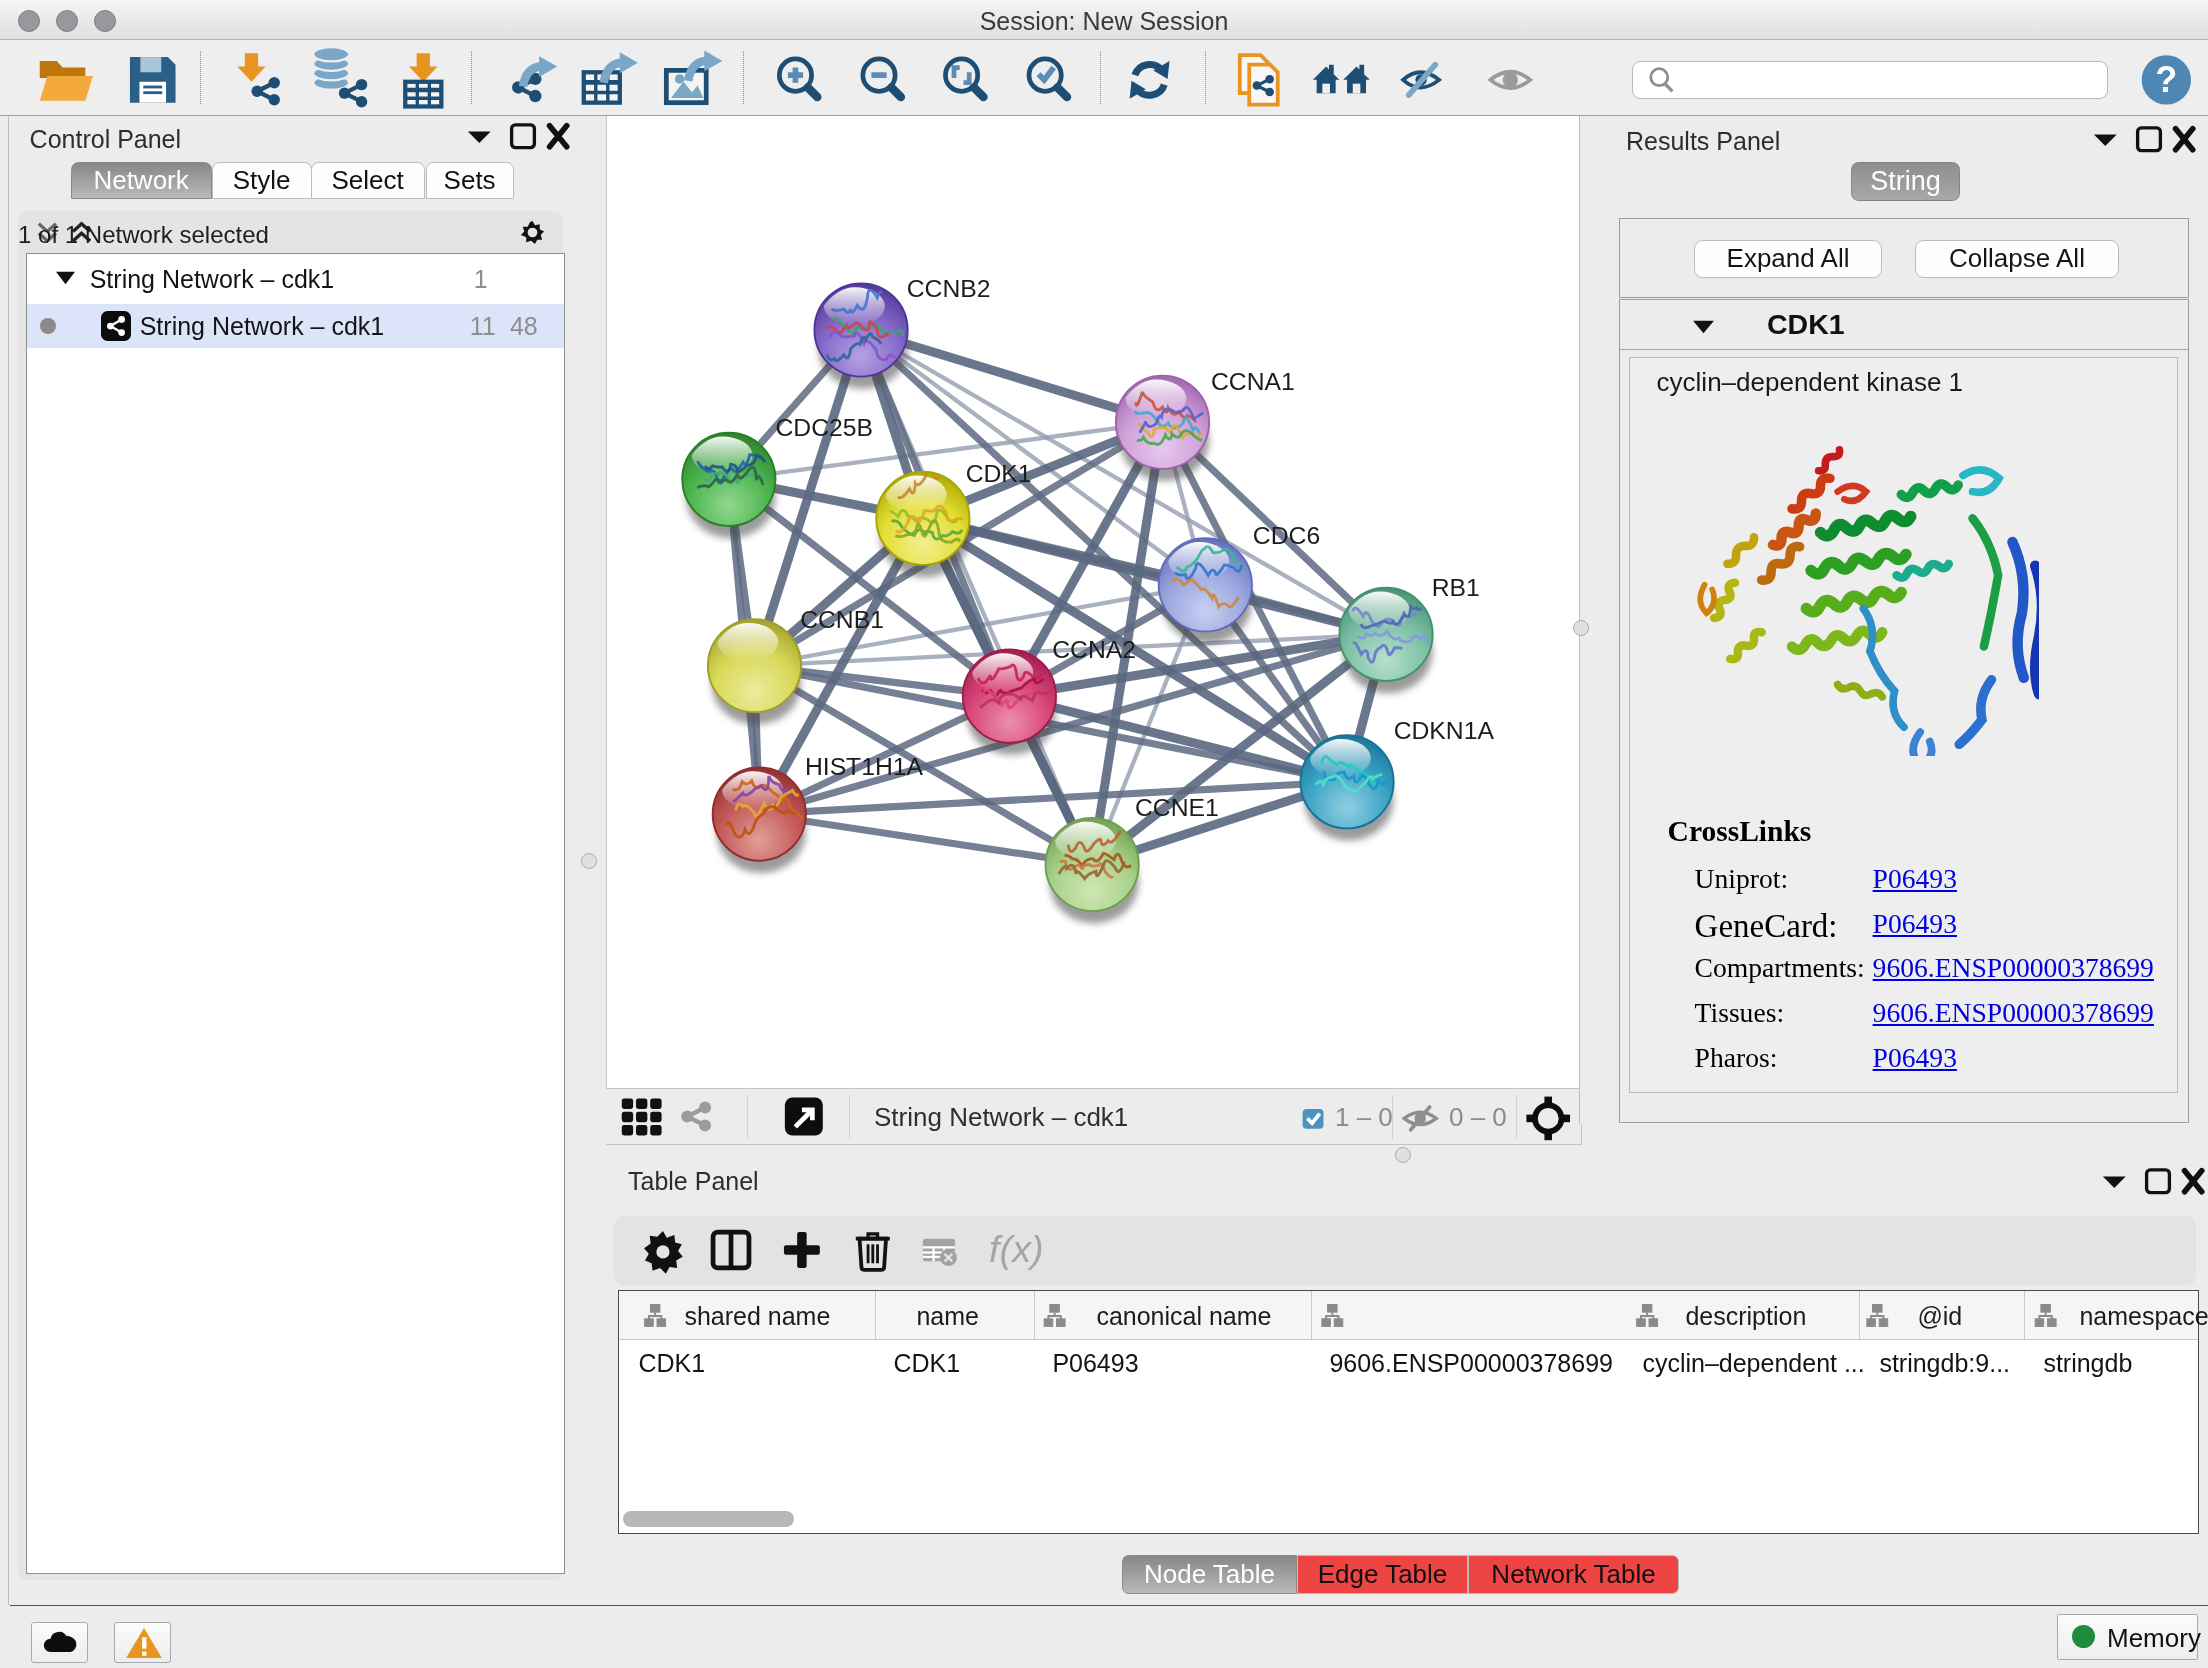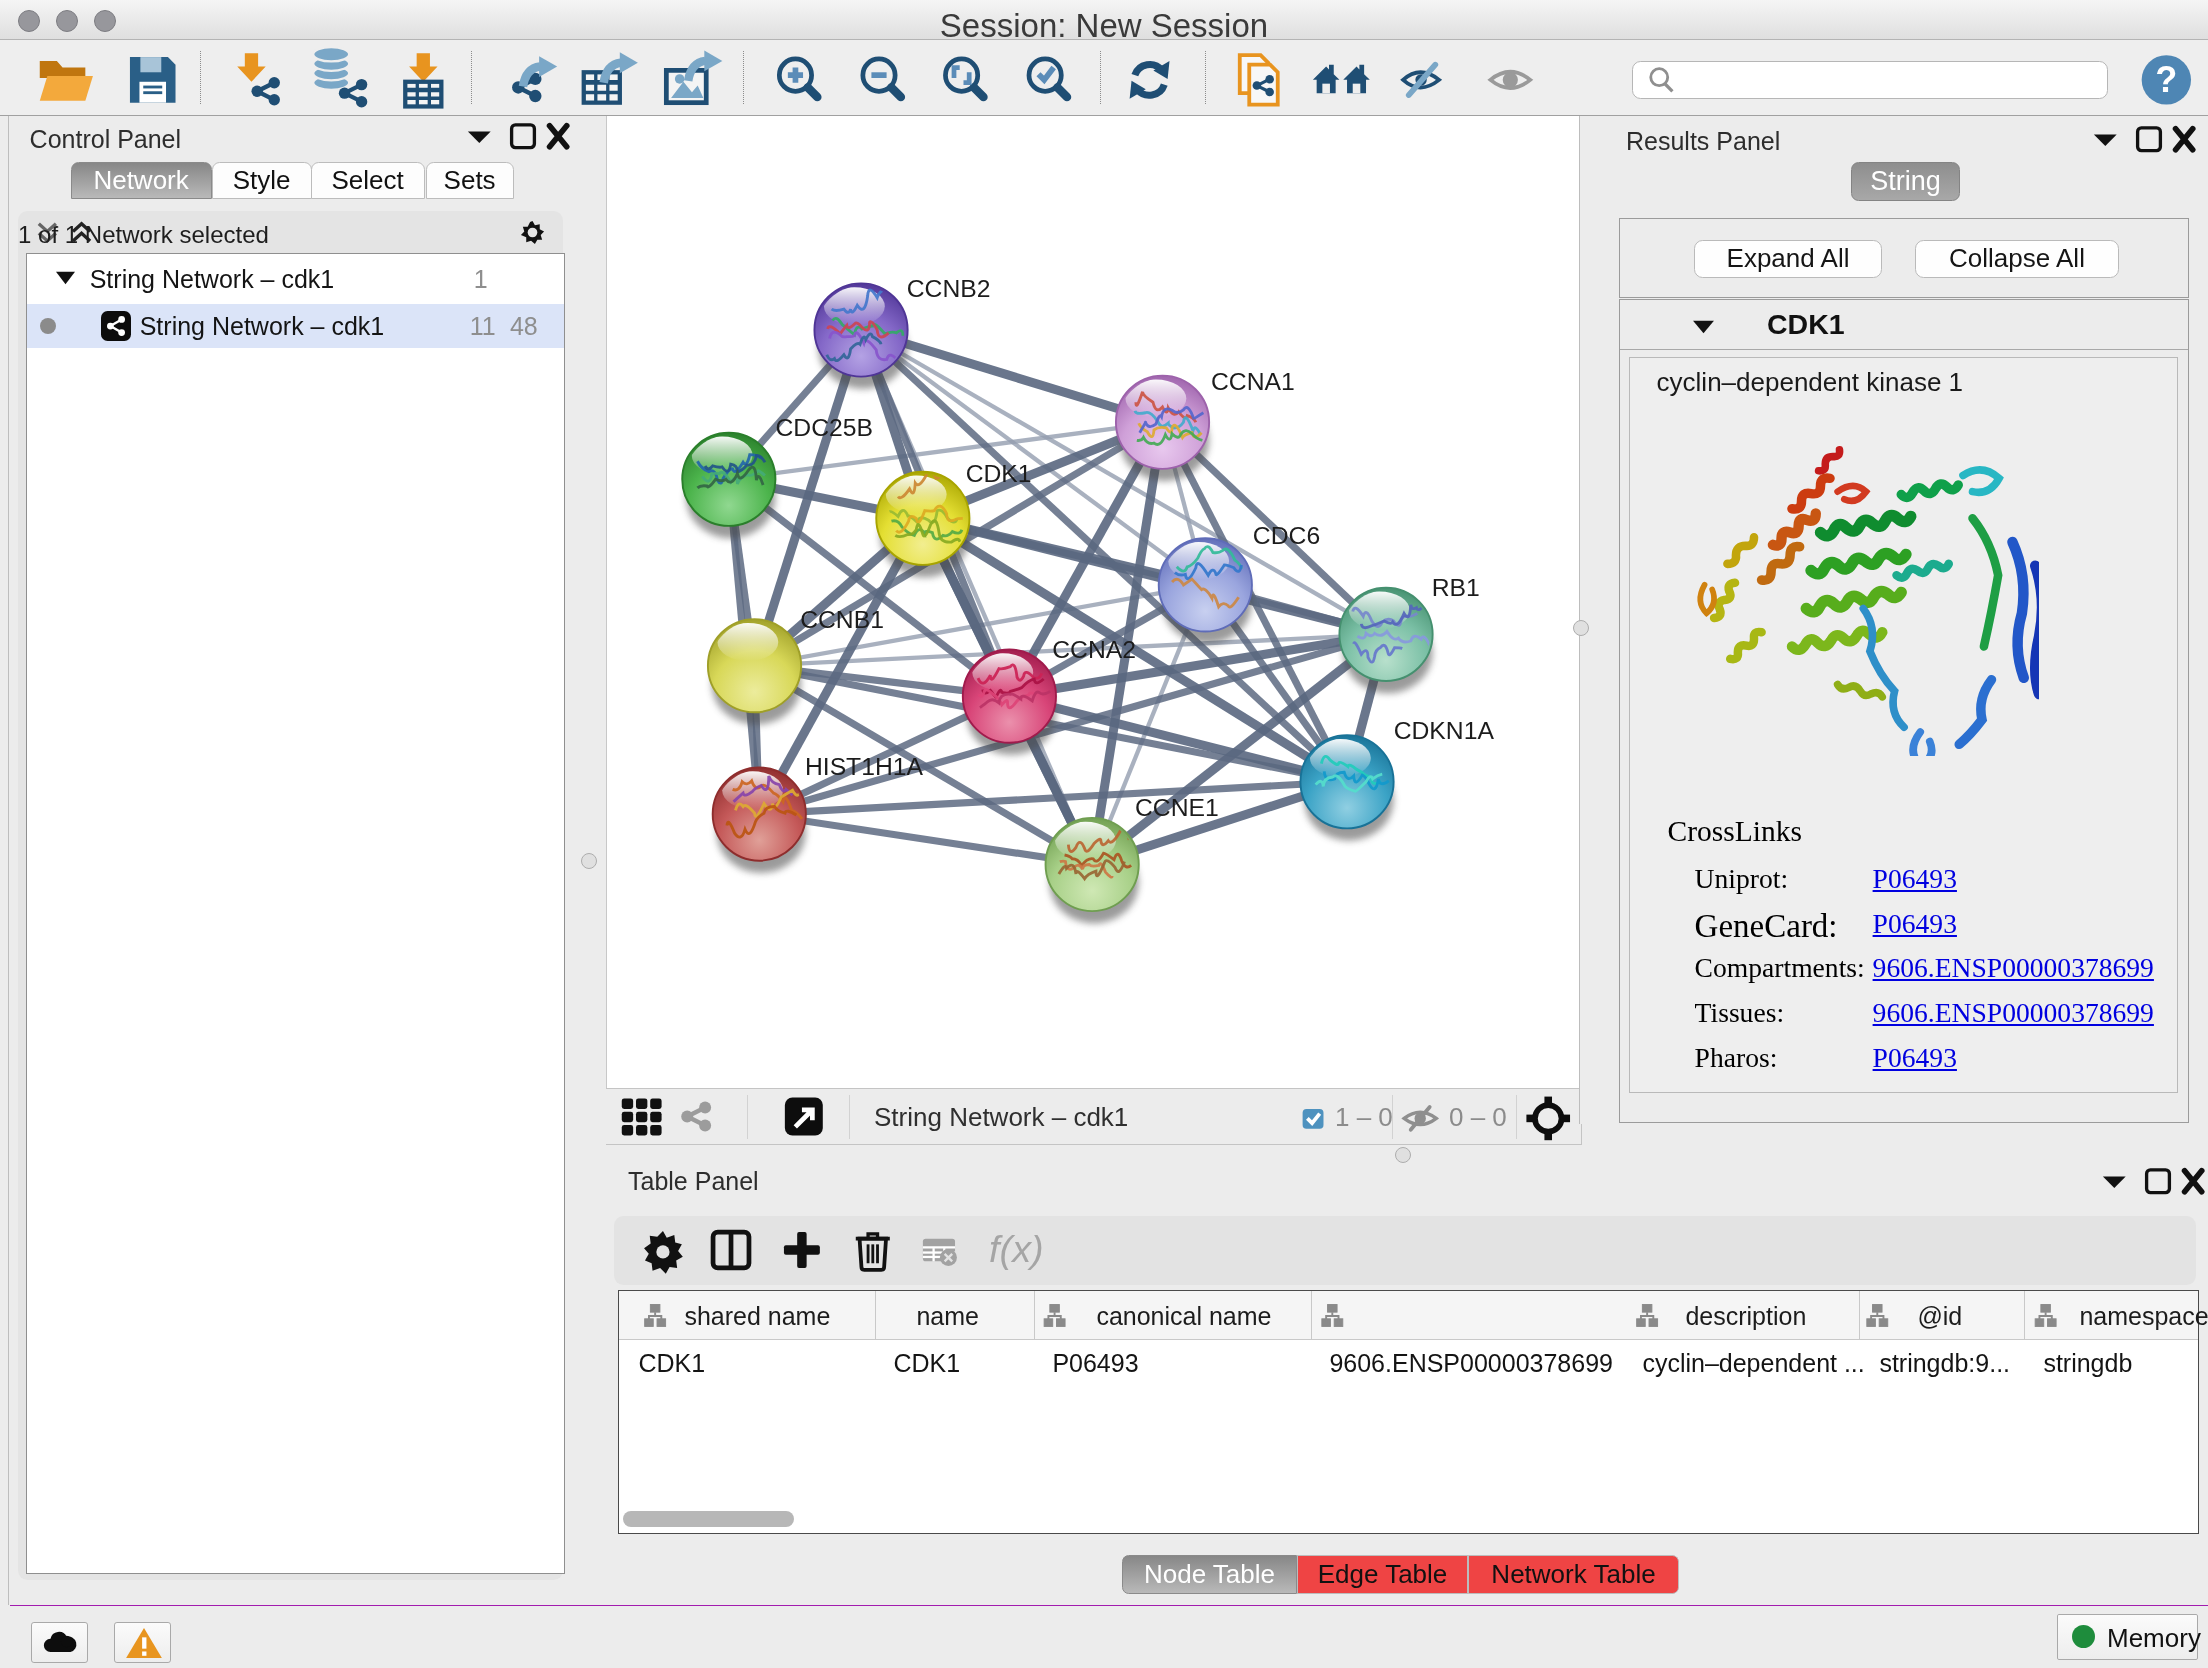--- a/index.html
+++ b/index.html
@@ -1,19 +1,19 @@
 <!DOCTYPE html>
 <html style="font-size:15px"><head><meta charset="utf-8"><style>
 html,body{margin:0;padding:0}
 body{width:2208px;height:1668px;background:#ececec;font-family:"Liberation Sans",sans-serif;position:relative;overflow:hidden}
 .abs{position:absolute}
 
 #titlebar{left:0;top:0;width:2208px;height:39px;background:linear-gradient(#f5f5f5,#dfdfdf);border-bottom:1px solid #b4b4b4}
 .tl{position:absolute;top:9.5px;width:20px;height:20px;border-radius:50%;background:#97979c;border:1px solid #7d7d82}
-#wtitle{position:absolute;top:6.7px;left:0;width:2208px;text-align:center;font-size:33px;color:#3a3a3a}
+#wtitle{position:absolute;top:6.7px;left:0;width:2208px;text-align:center;font-size:25px;color:#3a3a3a}
 
 #toolbar{left:0;top:40px;width:2208px;height:75px;background:#eeeeee;border-bottom:1px solid #a0a0a0}
 .sep{position:absolute;top:11.4px;height:53px;width:0;border-left:1.9px dotted #8c8c8c}
 #searchbox{position:absolute;left:1632px;top:21px;width:474px;height:36px;background:#fff;border:1.9px solid #b6b6b6;border-radius:8.6px}
 
 .ptitle{font-size:25px;color:#2d2d2d}
 
 #cpanel{left:7.6px;top:116px;width:563px;height:1489px;background:#ececec;border-left:1px solid #bdbdbd}
 .tab{position:absolute;top:46px;height:37px;box-sizing:border-box;border:1px solid #bcbcbc;background:#fdfdfd;color:#111;font-size:26px;text-align:center;line-height:35px;border-radius:7.6px 7.6px 0 0}
 .tabsel{background:linear-gradient(#878787,#b9b9b9);color:#fff;border-color:#8a8a8a}
@@ -611,21 +611,21 @@
             <path d="M300 35 Q320 22 338 38 Q328 56 310 52" fill="none" stroke="#28b7c4" stroke-width="8" stroke-linecap="round"></path>
             <path d="M310 80 Q330 105 337 140 Q330 180 322 215" fill="none" stroke="#1e9e44" stroke-width="9" stroke-linecap="round"></path>
             <path d="M352 105 Q368 140 362 180 Q352 215 364 248" fill="none" stroke="#2257c8" stroke-width="11" stroke-linecap="round"></path>
             <path d="M376 130 Q388 165 380 205 Q372 240 380 265" fill="none" stroke="#1535b5" stroke-width="11" stroke-linecap="round"></path>
             <path d="M330 250 Q315 270 320 292 Q308 308 296 318" fill="none" stroke="#2b6fd0" stroke-width="10" stroke-linecap="round"></path>
             <path d="M255 305 Q240 325 255 340 Q272 332 265 315" fill="none" stroke="#3b82d8" stroke-width="8" stroke-linecap="round"></path>
             <path d="M195 175 Q210 195 202 220 Q212 245 228 262 Q222 285 238 300" fill="none" stroke="#2e8fc9" stroke-width="8" stroke-linecap="round"></path>
             <path d="M168 255 Q172 262 180 258 Q187 254 192 262 Q196 269 203 265 Q211 261 215 268" fill="none" stroke="#8fae16" stroke-width="8" stroke-linecap="round"></path>
           </g>
         </svg>
-      <div class="serif" style="position:absolute;left:38px;top:457px;font-size:29.5px;font-weight:normal;color:#000">CrossLinks</div>
+      <div class="serif" style="position:absolute;left:38px;top:457px;font-size:29.5px;font-weight:bold;color:#000">CrossLinks</div>
       <div class="serif" style="position:absolute;left:65px;top:505px;font-size:27.6px;color:#000">Uniprot:</div>
       <div class="serif link" style="position:absolute;left:243px;top:505px;font-size:27.6px">P06493</div>
       <div class="serif" style="position:absolute;left:65px;top:550px;font-size:33px;color:#000">GeneCard:</div>
       <div class="serif link" style="position:absolute;left:243px;top:550px;font-size:27.6px">P06493</div>
       <div class="serif" style="position:absolute;left:65px;top:594px;font-size:27.6px;color:#000">Compartments:</div>
       <div class="serif link" style="position:absolute;left:243px;top:594px;font-size:27.6px">9606.ENSP00000378699</div>
       <div class="serif" style="position:absolute;left:65px;top:639px;font-size:27.6px;color:#000">Tissues:</div>
       <div class="serif link" style="position:absolute;left:243px;top:639px;font-size:27.6px">9606.ENSP00000378699</div>
       <div class="serif" style="position:absolute;left:65px;top:684px;font-size:27.6px;color:#000">Pharos:</div>
       <div class="serif link" style="position:absolute;left:243px;top:684px;font-size:27.6px">P06493</div>

